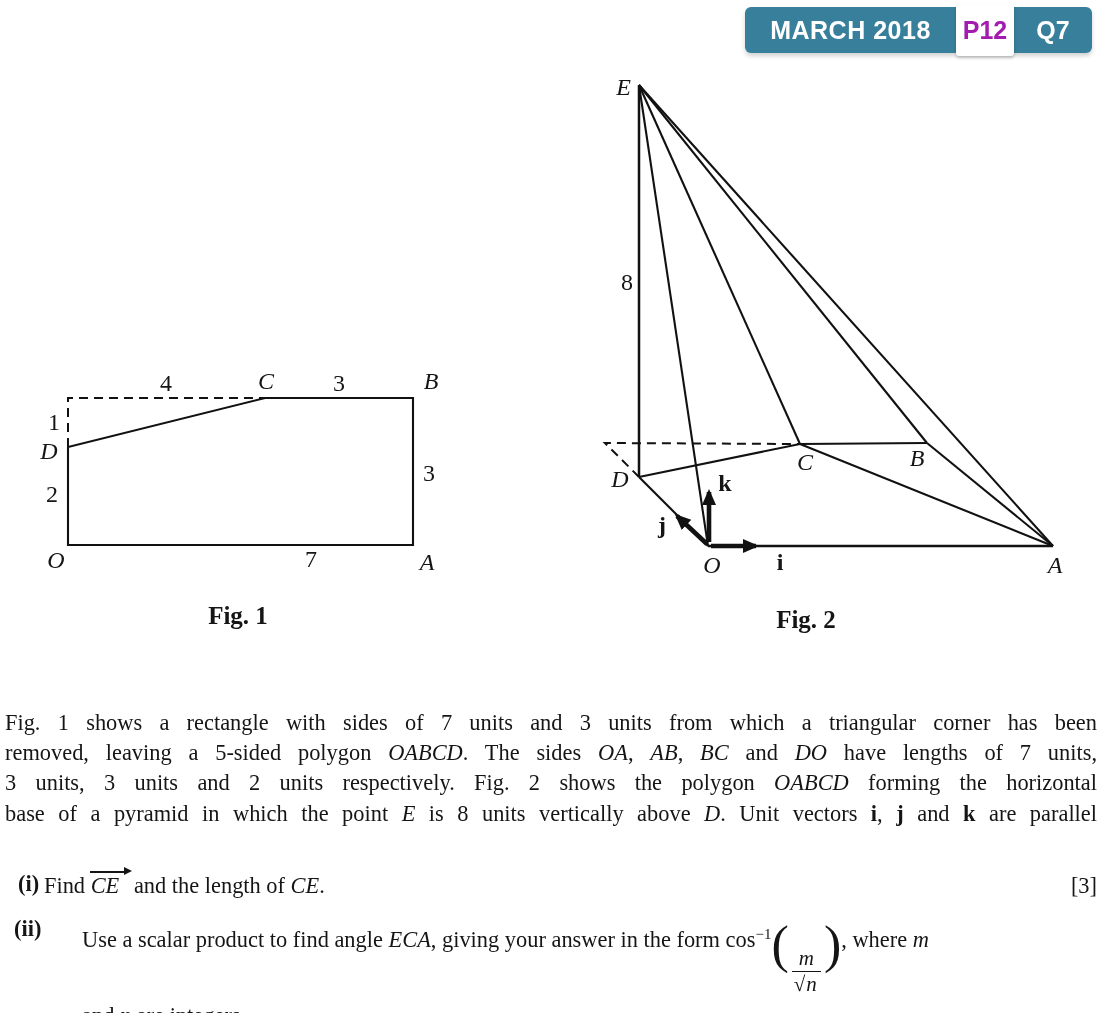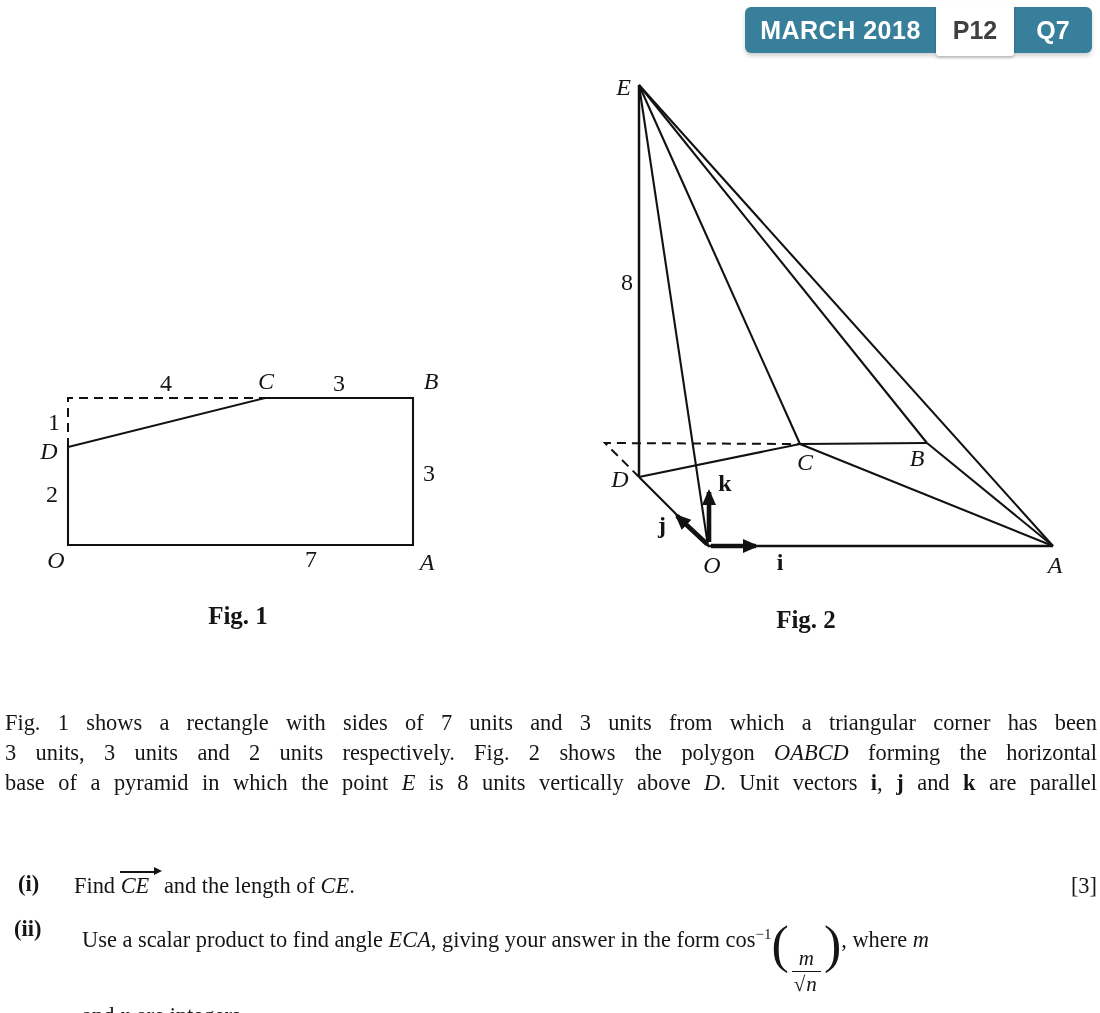--- a/index.html
+++ b/index.html
@@ -5,22 +5,22 @@
   html,body{margin:0;padding:0;background:#ffffff;}
   body{width:1100px;height:1013px;position:relative;overflow:hidden;
        font-family:"Liberation Serif",serif;color:#151515;}
 
   
   .badge{position:absolute;left:745px;top:7px;width:347px;height:46px;
          display:flex;align-items:center;border-radius:6px;
          font-family:"Liberation Sans",sans-serif;font-weight:bold;font-size:25px;
          box-shadow:0 3px 4px rgba(0,0,0,.18);}
   .badge-session{flex:1;text-align:center;color:#ffffff;letter-spacing:.5px;}
-  .badge-paper{width:78px;height:52px;background:#ffffff;border-radius:3px;
-               display:flex;align-items:center;justify-content:center;color:#404040;
+  .badge-paper{width:58px;height:52px;background:#ffffff;border-radius:3px;
+               display:flex;align-items:center;justify-content:center;color:#a21caf;
                box-shadow:0 2px 3px rgba(0,0,0,.22);}
   .badge-q{width:78px;text-align:center;color:#ffffff;}
 
   
   svg{position:absolute;overflow:visible;}
   svg text{font-family:"Liberation Serif",serif;font-size:24px;fill:#151515;}
   svg text.itl{font-style:italic;}
   svg text.cap{font-weight:bold;font-size:25px;}
   svg text.vecb{font-weight:bold;}
   .ln{stroke:#111;stroke-width:2.1;fill:none;}
@@ -33,21 +33,21 @@
         font-size:22.4px;line-height:30.2px;}
   .jline{text-align:justify;text-align-last:justify;}
   .jline.last{text-align-last:left;}
   .it{font-style:italic;}
   .bf{font-weight:bold;}
 
   
   .part{position:absolute;font-size:22.4px;}
   .part-label{position:absolute;left:0;top:0;font-weight:bold;}
   .part-i{left:18px;top:871px;right:3px;padding-top:2px;}
-  .part-i .content{margin-left:56px;}
+  .part-i .content{margin-left:26px;}
   .part-ii{left:14px;top:916px;right:3px;padding-top:10px;}
   .part-ii .content{margin-left:68px;}
   .mark{position:absolute;right:0;}
   .mark3{top:2px;}
   .pii-l2{margin-top:8px;position:relative;}
 
   
   .vec{font-style:italic;position:relative;margin-right:9px;}
   .vec::before{content:"";position:absolute;left:-1px;right:-6px;top:-2px;
                border-top:2px solid #151515;}
@@ -126,20 +126,21 @@
   <text class="itl" x="712" y="573" text-anchor="middle">O</text>
   <text class="itl" x="1055" y="573" text-anchor="middle">A</text>
   <text class="vecb" x="780" y="570" text-anchor="middle">i</text>
   <text class="vecb" x="662" y="533" text-anchor="middle">j</text>
   <text class="vecb" x="725" y="491" text-anchor="middle">k</text>
   <text class="cap" x="806" y="628" text-anchor="middle">Fig. 2</text>
 </svg>
 
 <div class="para">
   <div class="jline"><span>Fig. 1 shows a rectangle with sides of 7 units and 3 units from which a triangular corner has been</span></div>
+  <div class="jline"><span>removed, leaving a 5-sided polygon </span><span class="it">OABCD</span><span>. The sides </span><span class="it">OA</span><span>, </span><span class="it">AB</span><span>, </span><span class="it">BC</span><span> and </span><span class="it">DO</span><span> have lengths of 7 units,</span></div>
   <div class="jline"><span>3 units, 3 units and 2 units respectively. Fig. 2 shows the polygon </span><span class="it">OABCD</span><span> forming the horizontal</span></div>
   <div class="jline"><span>base of a pyramid in which the point </span><span class="it">E</span><span> is 8 units vertically above </span><span class="it">D</span><span>. Unit vectors </span><span class="bf">i</span><span>, </span><span class="bf">j</span><span> and </span><span class="bf">k</span><span> are parallel</span></div>
 </div>
 
 <div class="part part-i">
   <span class="part-label">(i)</span>
   <div class="content">
     <span>Find </span><span class="vec">CE</span><span> and the length of </span><span class="it">CE</span><span>.</span>
   </div>
   <span class="mark mark3">[3]</span>

